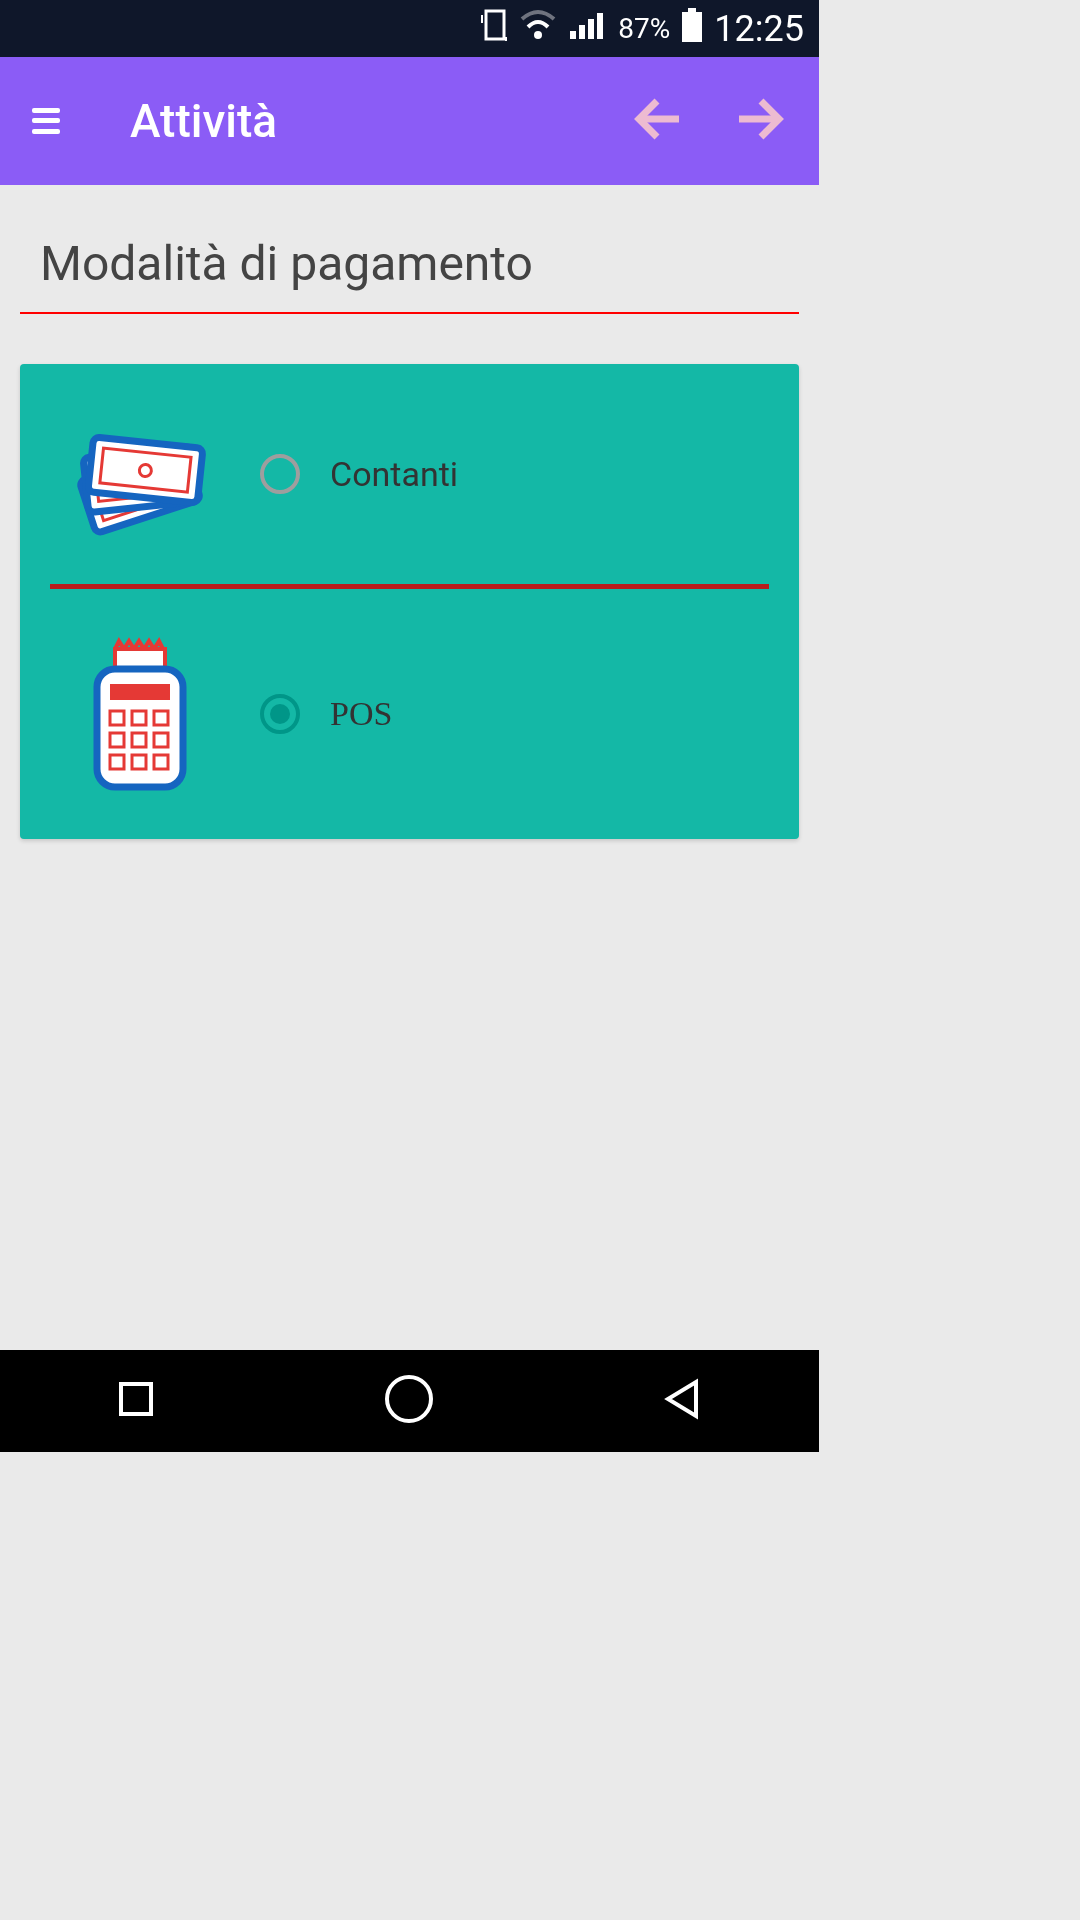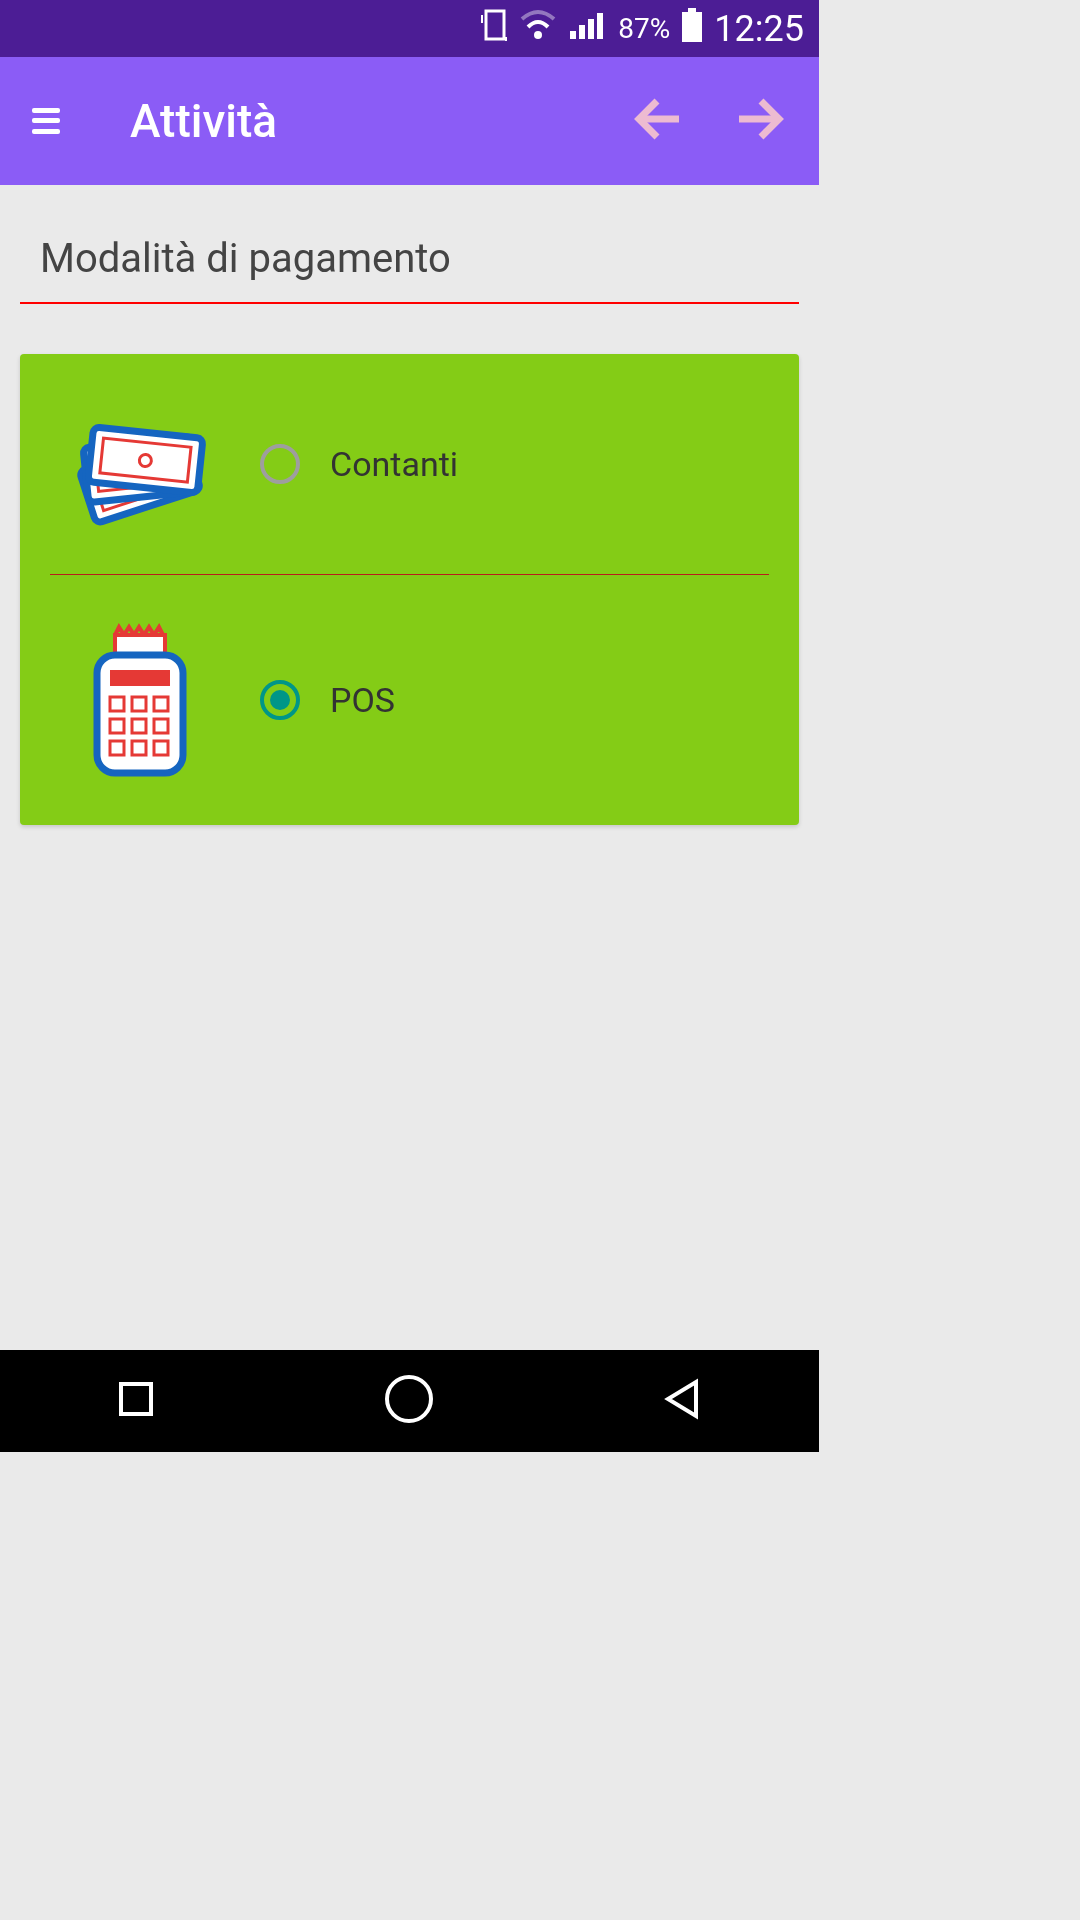--- a/index.html
+++ b/index.html
@@ -10,21 +10,21 @@
   body {
     width: 819px;
     height: 1452px;
     font-family: Roboto, -apple-system, sans-serif;
     background: #EAEAEA;
     overflow: hidden;
     position: relative;
   }
   .status-bar {
     height: 57px;
-    background: #4c1d95;
+    background: #0f172a;
     display: flex;
     align-items: center;
     justify-content: flex-end;
     padding: 0 15px;
     color: white;
     font-size: 30px;
     gap: 10px;
   }
   .status-bar .battery-pct {
     font-size: 28px;
@@ -68,42 +68,43 @@
   .nav-arrow svg {
     width: 60px;
     height: 60px;
     stroke: #FFCCCB;
     opacity: 0.85;
   }
   .content {
     padding: 40px 20px;
   }
   .section-title {
-    font-size: 40px;
+    font-size: 48px;
     color: #444;
     padding: 10px 20px 20px 20px;
     border-bottom: 2px solid #F00;
     margin-bottom: 50px;
   }
   .card {
-    background: #84cc16;
+    background: #14b8a6;
     border-radius: 4px;
     box-shadow: 0 2px 4px rgba(0,0,0,0.15);
   }
   .option {
     display: flex;
     align-items: center;
     padding: 40px 30px;
     gap: 30px;
   }
   .option + .option {
-    border-top: 1px solid #b91c1c;
+    border-top: 5px solid #b91c1c;
     margin: 0 30px;
     padding-left: 0;
     padding-right: 0;
+    font-family: Liberation Serif, serif;
   }
   .option-icon {
     width: 180px;
     display: flex;
     justify-content: center;
   }
   .radio {
     width: 40px;
     height: 40px;
     border-radius: 50%;

